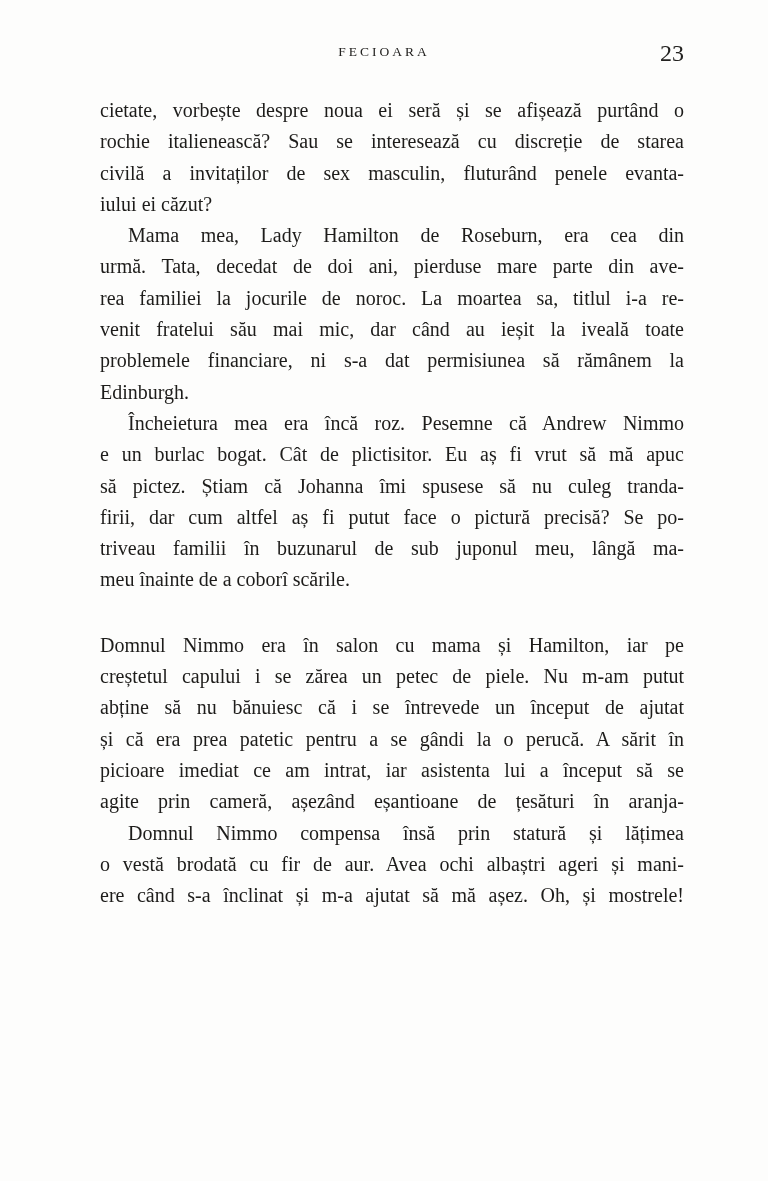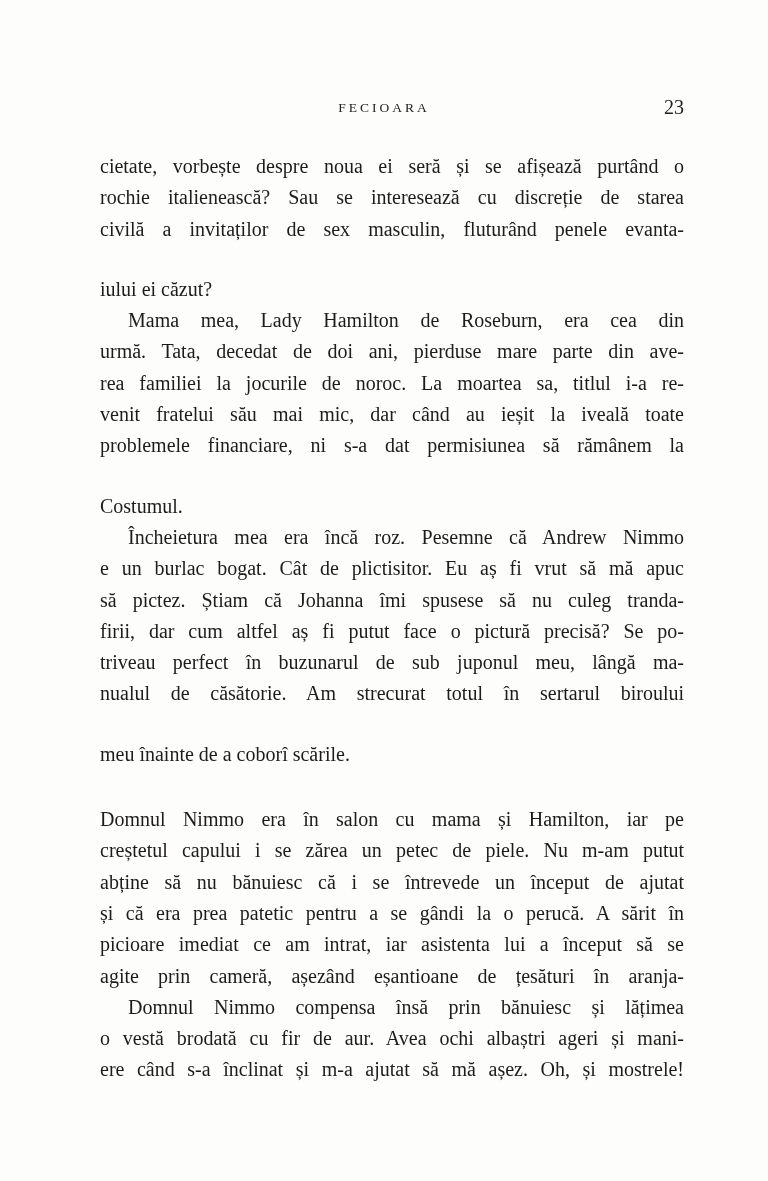--- a/index.html
+++ b/index.html
@@ -6,59 +6,59 @@
   body {
     width: 768px; height: 1181px;
     background: #fdfdfc;
     font-family: "Liberation Serif", serif;
     color: #1d1c1a;
     overflow: hidden;
   }
   .page {
     box-sizing: border-box;
     width: 768px; height: 850px;
-    padding: 96px 84px 0 100px;
+    padding: 40px 84px 0 100px;
     background: #fdfdfc;
   }
   .header-row {
     position: relative;
     height: 24px;
     margin-bottom: 31px;
   }
   .running-title {
     position: absolute;
     left: 0; right: 16px; top: 4px;
     text-align: center;
     font-size: 13.5px;
     letter-spacing: 3px;
     color: #232220;
   }
   .page-number {
     position: absolute;
     right: 0; top: 0;
-    font-size: 20px;
+    font-size: 24px;
     color: #232220;
   }
   .body-text {
     font-size: 20px;
     line-height: 31.3px;
   }
   .line {
     text-align: justify;
     height: 31.3px;
     overflow: hidden;
   }
   
   .line::after {
     content: "";
     display: inline-block;
     width: 100%;
     height: 0;
   }
-  .line.last { text-align: left; margin-top: 29px; }
+  .line.last { text-align: left; }
   .line.last::after { content: none; }
   .line.indent { text-indent: 28px; }
   .section-break { height: 34px; }
 </style>
 </head>
 <body>
 
 <div class="page">
   <div class="header-row">
     <span class="running-title">FECIOARA</span>
@@ -70,39 +70,38 @@
         <div class="line">rochie italienească? Sau se interesează cu discreție de starea</div>
         <div class="line">civilă a invitaților de sex masculin, fluturând penele evanta-</div>
         <div class="line last">iului ei căzut?</div>
       </div>
       <div class="para">
         <div class="line indent">Mama mea, Lady Hamilton de Roseburn, era cea din</div>
         <div class="line">urmă. Tata, decedat de doi ani, pierduse mare parte din ave-</div>
         <div class="line">rea familiei la jocurile de noroc. La moartea sa, titlul i-a re-</div>
         <div class="line">venit fratelui său mai mic, dar când au ieșit la iveală toate</div>
         <div class="line">problemele financiare, ni s-a dat permisiunea să rămânem la</div>
-        <div class="line last">Costumul.</div>
+        <div class="line last">Edinburgh.</div>
       </div>
       <div class="para">
         <div class="line indent">Încheietura mea era încă roz. Pesemne că Andrew Nimmo</div>
         <div class="line">e un burlac bogat. Cât de plictisitor. Eu aș fi vrut să mă apuc</div>
         <div class="line">să pictez. Știam că Johanna îmi spusese să nu culeg tranda-</div>
         <div class="line">firii, dar cum altfel aș fi putut face o pictură precisă? Se po-</div>
-        <div class="line">triveau perfect în buzunarul de sub juponul meu, lângă ma-</div>
-        <div class="line">nualul de căsătorie. Am strecurat totul în sertarul biroului</div>
+        <div class="line">triveau familii în buzunarul de sub juponul meu, lângă ma-</div>
         <div class="line last">meu înainte de a coborî scările.</div>
       </div>
       <div class="section-break"></div>
       <div class="para">
         <div class="line">Domnul Nimmo era în salon cu mama și Hamilton, iar pe</div>
         <div class="line">creștetul capului i se zărea un petec de piele. Nu m-am putut</div>
         <div class="line">abține să nu bănuiesc că i se întrevede un început de ajutat</div>
         <div class="line">și că era prea patetic pentru a se gândi la o perucă. A sărit în</div>
         <div class="line">picioare imediat ce am intrat, iar asistenta lui a început să se</div>
         <div class="line">agite prin cameră, așezând eșantioane de țesături în aranja-</div>
       </div>
       <div class="para">
-        <div class="line indent">Domnul Nimmo compensa însă prin bănuiesc și lățimea</div>
+        <div class="line indent">Domnul Nimmo compensa însă prin statură și lățimea</div>
         <div class="line">o vestă brodată cu fir de aur. Avea ochi albaștri ageri și mani-</div>
         <div class="line">ere când s-a înclinat și m-a ajutat să mă așez. Oh, și mostrele!</div>
       </div>
     </div>
 </div>
 
 </body></html>

